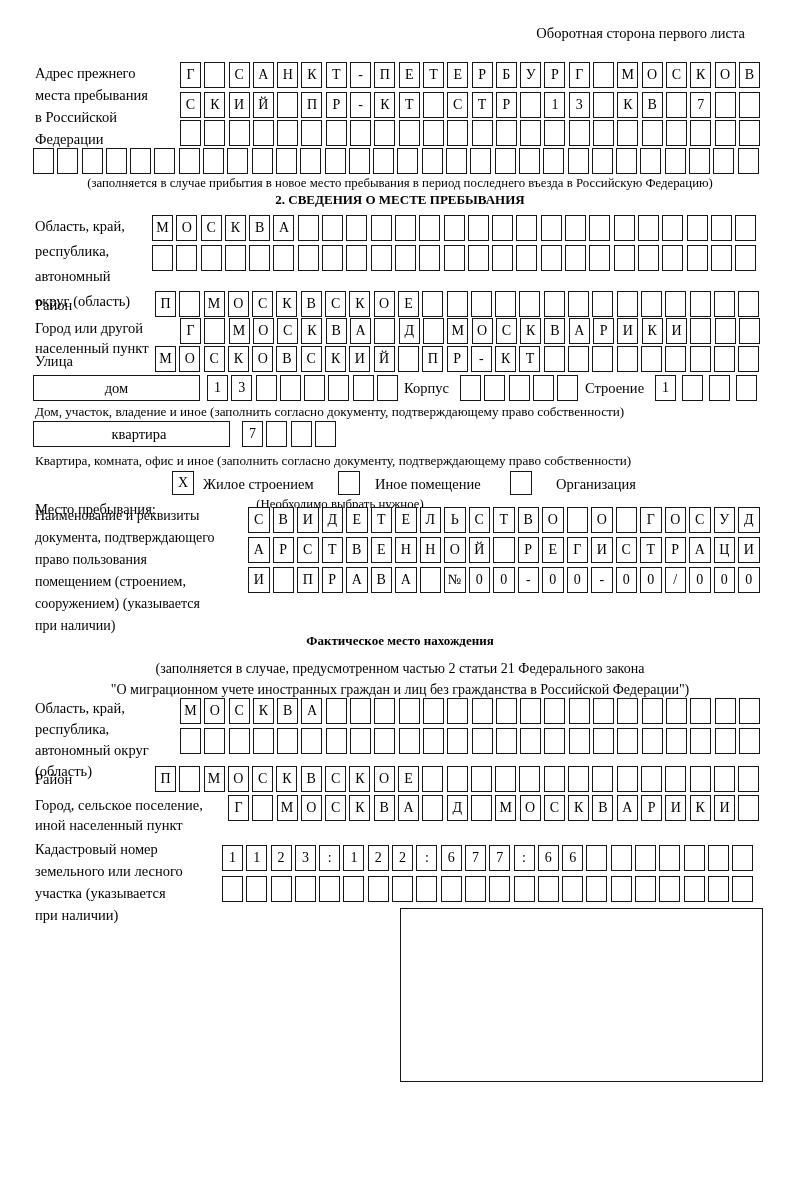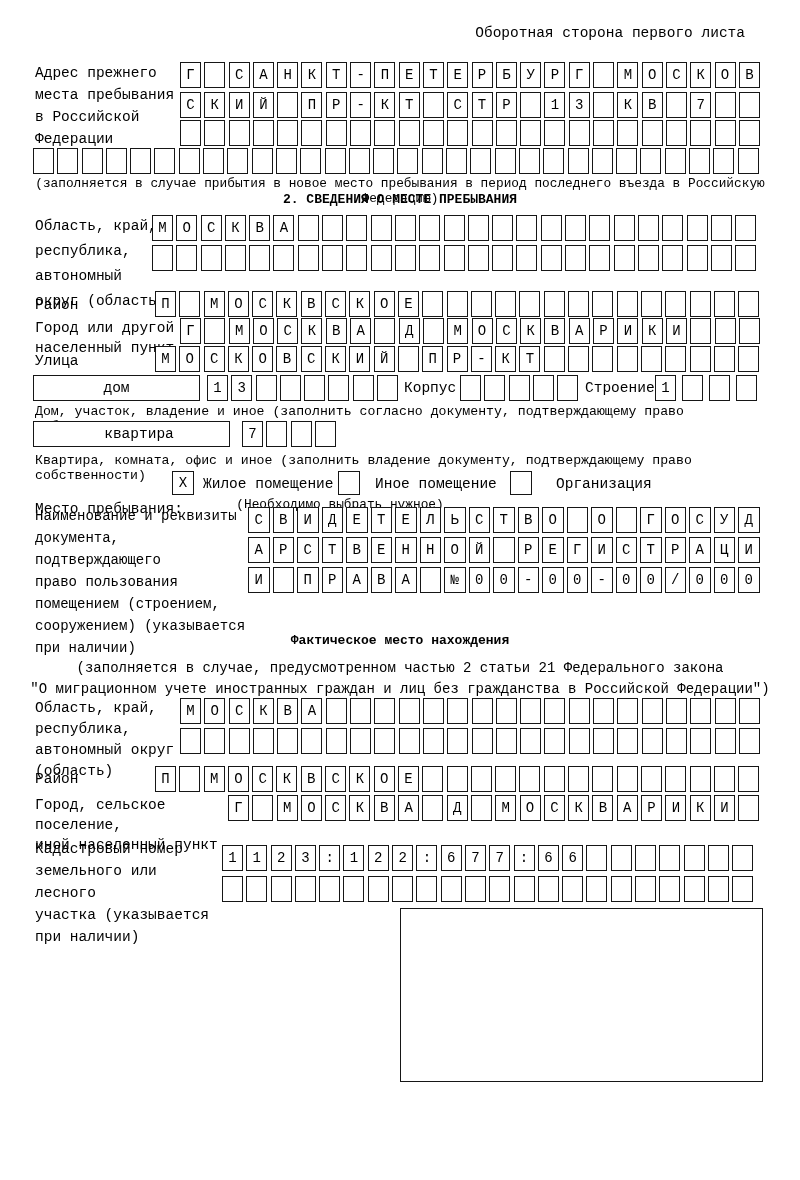--- a/index.html
+++ b/index.html
@@ -1,17 +1,17 @@
 <!DOCTYPE html>
 <html><head>
 <meta charset="utf-8">
 <style>
   html,body{margin:0;padding:0;background:#fff;}
   #page{position:relative;width:800px;height:1180px;background:#ffffff;overflow:hidden;
-        font-family:Liberation Mono, monospace;color:#000;}
+        font-family:Liberation Serif, serif;color:#000;}
   .abs{position:absolute;}
   .label{font-size:14.5px;line-height:22px;white-space:pre-line;}
   .lh21{line-height:21px;} .lh20{line-height:20px;} .lh25{line-height:25px;}
   .note{font-size:12.8px;text-align:center;white-space:pre-line;}
   .lnote{font-size:13.2px;white-space:pre-line;}
   .title{font-size:13px;font-weight:bold;text-align:center;}
   .right{text-align:right;}
   .cellrow{position:absolute;display:flex;gap:3.3px;}
   .cellrow.wide{gap:3px;}
   .cell{flex:none;width:21px;height:26px;box-sizing:border-box;border:1.6px solid #161616;
@@ -323,25 +323,25 @@
     </div>
   <div class="abs lnote" style="left:35px;top:404px;width:740px;">Дом, участок, владение и иное (заполнить согласно документу, подтверждающему право собственности)</div>
 
   <div class="wbox" style="left:33px;top:421px;width:197px;padding-left:15px;">квартира</div>
   <div class="cellrow" style="left:242px;top:421px">
       <span class="cell">7</span>
       <span class="cell"></span>
       <span class="cell"></span>
       <span class="cell"></span>
     </div>
-  <div class="abs lnote" style="left:35px;top:453px;width:740px;">Квартира, комната, офис и иное (заполнить владение документу, подтверждающему право собственности)</div>
+  <div class="abs lnote" style="left:35px;top:453px;width:740px;">Квартира, комната, офис и иное (заполнить согласно документу, подтверждающему право собственности)</div>
 
   <div class="abs label" style="left:35px;top:473px;margin-top:25px;">Место пребывания:</div>
   <div class="chk" style="left:172px;top:471px;">X</div>
-  <div class="abs label" style="left:203px;top:473px;">Жилое помещение</div>
+  <div class="abs label" style="left:203px;top:473px;">Жилое строением</div>
   <div class="chk" style="left:338px;top:471px;"></div>
   <div class="abs label" style="left:375px;top:473px;">Иное помещение</div>
   <div class="chk" style="left:510px;top:471px;"></div>
   <div class="abs label" style="left:556px;top:473px;">Организация</div>
   <div class="abs note" style="left:150px;top:497px;width:380px;">(Необходимо выбрать нужное)</div>
 
   <div class="abs label" style="left:35px;top:505px;width:215px;font-size:14px;">Наименование и реквизиты
 документа, подтверждающего
 право пользования
 помещением (строением,

